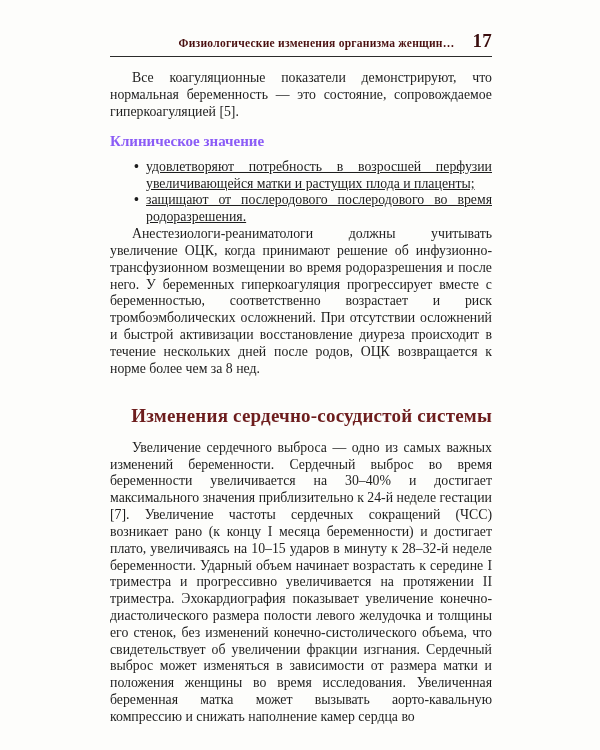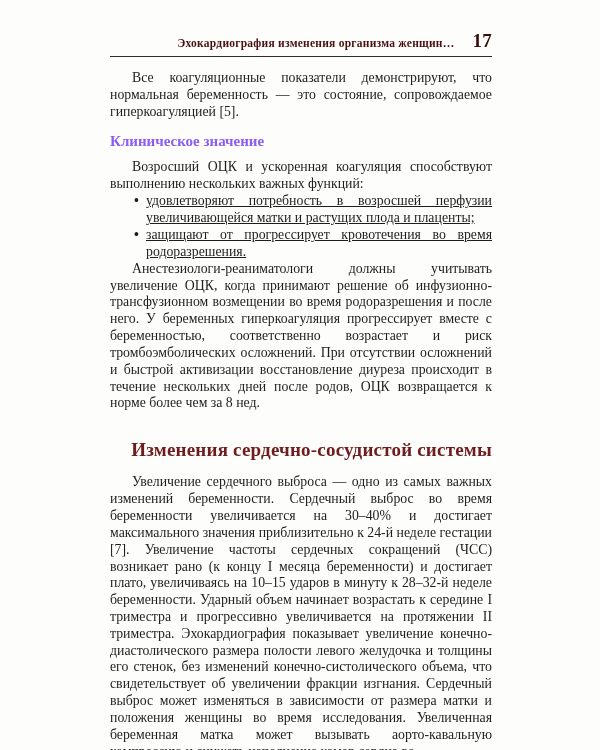--- a/index.html
+++ b/index.html
@@ -77,30 +77,29 @@
     font-weight:bold;
     color:#1d1d1d;
   }
 </style>
 </head>
 <body>
 
 <div class="page">
   <header class="running-header">
     <div class="rh-row">
-      <span class="rh-title">Эхокардиография изменения организма женщин…</span>
+      <span class="rh-title">Физиологические изменения организма женщин…</span>
       <span class="rh-page-num">17</span>
     </div>
     <div class="rh-rule"></div>
   </header>
   <main class="content" id="page-content">
       <p class="para">Все коагуляционные показатели демонстрируют, что нормальная беременность — это состояние, сопровождаемое гиперкоагуляцией [5].</p>
       <h2 class="section-heading">Клиническое значение</h2>
-      <p class="para">Возросший ОЦК и ускоренная коагуляция способствуют выполнению нескольких важных функций:</p>
       <ul class="bullet-list">
         <li>удовлетворяют потребность в возросшей перфузии увеличивающейся матки и растущих плода и плаценты;</li>
-        <li>защищают от прогрессирует кровотечения во время родоразрешения.</li>
+        <li>защищают от послеродового послеродового во время родоразрешения.</li>
       </ul>
       <p class="para">Анестезиологи-реаниматологи должны учитывать увеличение ОЦК, когда принимают решение об инфузионно-трансфузионном возмещении во время родоразрешения и после него. У беременных гиперкоагуляция прогрессирует вместе с беременностью, соответственно возрастает и риск тромбоэмболических осложнений. При отсутствии осложнений и быстрой активизации восстановление диуреза происходит в течение нескольких дней после родов, ОЦК возвращается к норме более чем за 8 нед.</p>
       <h1 class="chapter-heading">Изменения сердечно-сосудистой системы</h1>
       <p class="para">Увеличение сердечного выброса — одно из самых важных изменений беременности. Сердечный выброс во время беременности увеличивается на 30–40% и достигает максимального значения приблизительно к 24-й неделе гестации [7]. Увеличение частоты сердечных сокращений (ЧСС) возникает рано (к концу I месяца беременности) и достигает плато, увеличиваясь на 10–15 ударов в минуту к 28–32-й неделе беременности. Ударный объем начинает возрастать к середине I триместра и прогрессивно увеличивается на протяжении II триместра. Эхокардиография показывает увеличение конечно-диастолического размера полости левого желудочка и толщины его стенок, без изменений конечно-систолического объема, что свидетельствует об увеличении фракции изгнания. Сердечный выброс может изменяться в зависимости от размера матки и положения женщины во время исследования. Увеличенная беременная матка может вызывать аорто-кавальную компрессию и снижать наполнение камер сердца во</p>
     </main>
 </div>
 
 </body></html>

